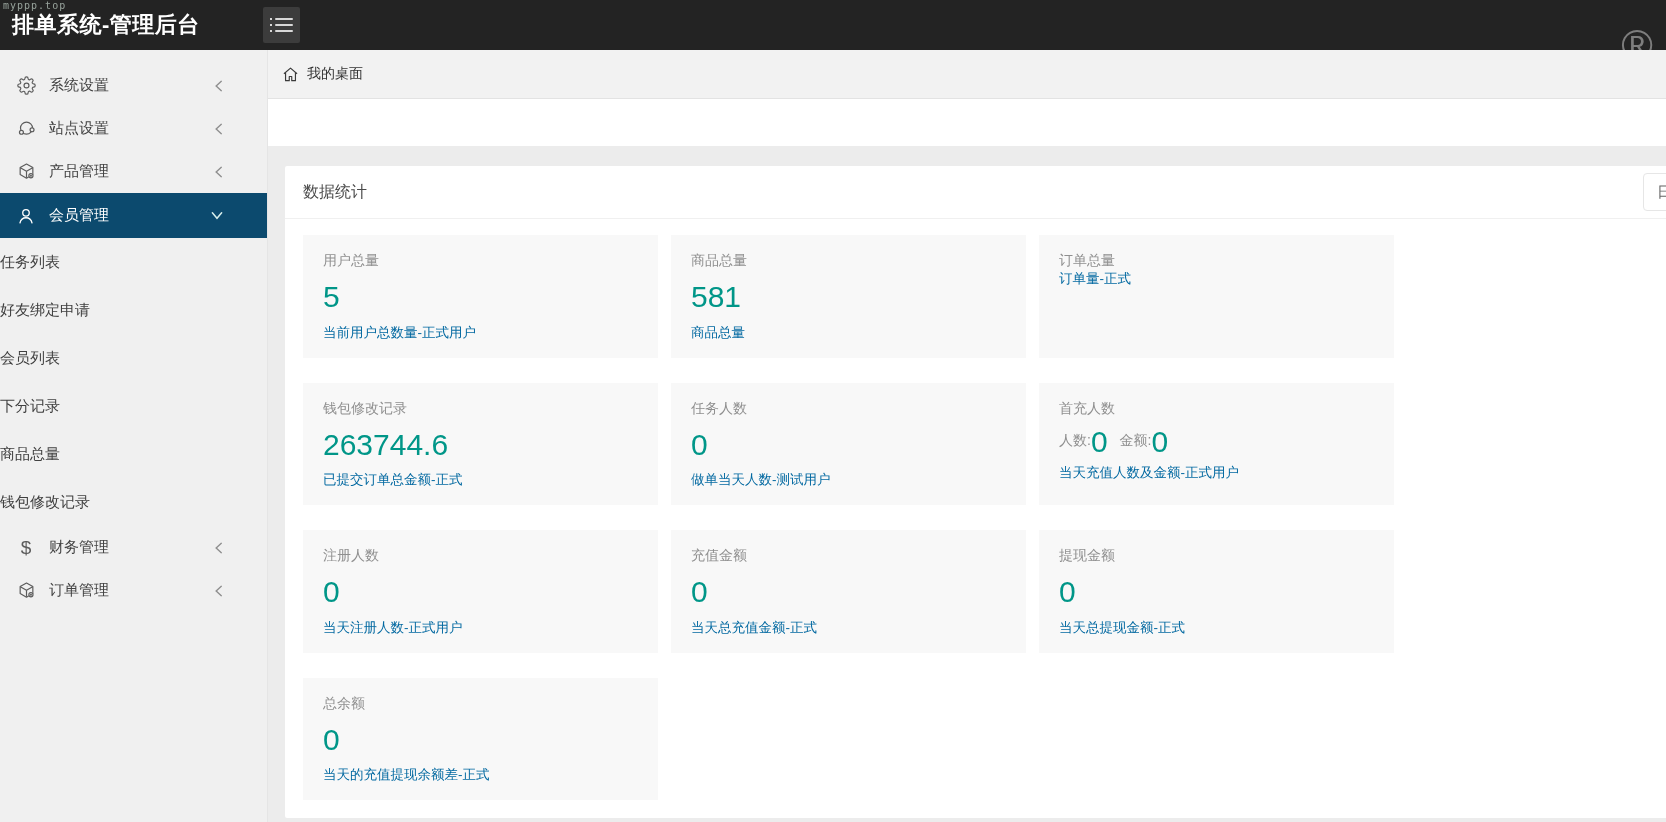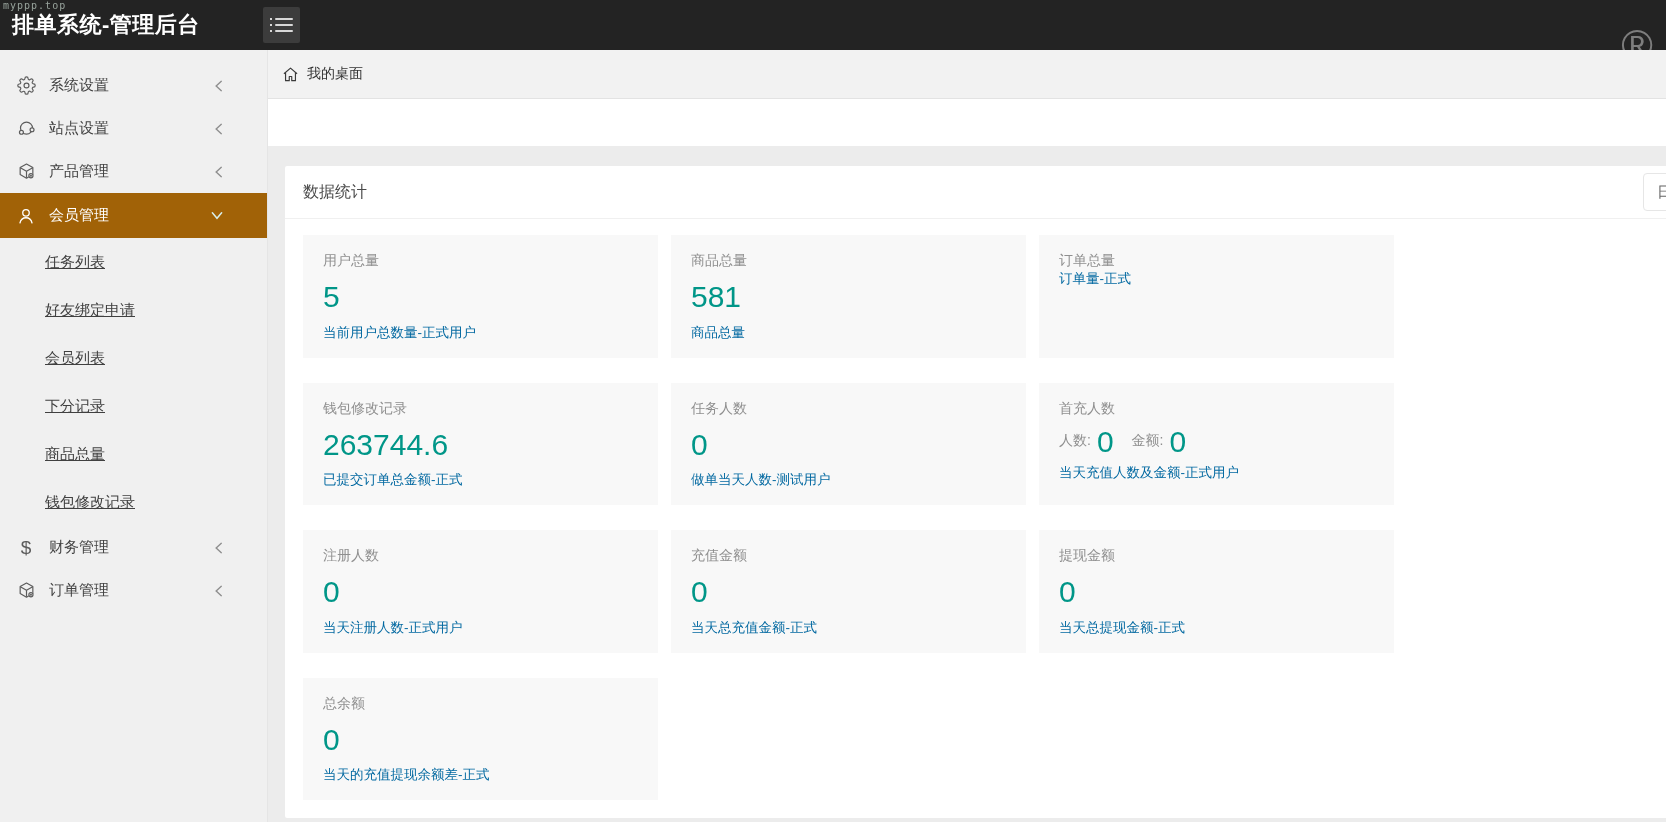--- a/index.html
+++ b/index.html
@@ -26,44 +26,44 @@
   
   .layout{display:flex;height:772px;}
   
   .sidebar{flex:none;width:268px;background:#f0f0f0;border-right:1px solid rgba(0,0,0,.045);
     padding-top:14px;}
   .nav-item{height:43px;display:flex;align-items:center;padding:0 42px 0 16px;
     font-size:15px;color:#424242;cursor:pointer;}
   .nav-item .ic{width:20px;height:20px;flex:none;display:flex;align-items:center;justify-content:center;color:#5c5c5c;}
   .nav-item .lbl{margin-left:13px;flex:1;}
   .nav-item .chev{flex:none;display:flex;align-items:center;color:#8f8f8f;}
-  .nav-item.active{background:#a16207;color:#ffffff;height:45px;}
+  .nav-item.active{background:#0c4a6e;color:#ffffff;height:45px;}
   .nav-item.active .ic{color:#ffffff;}
   .nav-item.active .chev{color:#d8efec;}
-  .sub-item{height:48px;line-height:48px;padding-left:45px;font-size:15px;color:#404040;cursor:pointer;text-decoration:underline;}
+  .sub-item{height:48px;line-height:48px;font-size:15px;color:#404040;cursor:pointer;}
   .dollar-glyph{font-size:19px;color:inherit;}
   
   .main{flex:1;min-width:0;display:flex;flex-direction:column;}
   .breadcrumb{flex:none;height:49px;background:#f2f2f2;border-bottom:1px solid #e3e3e3;
     display:flex;align-items:center;gap:8px;padding-left:14px;font-size:14px;color:#333;}
   .tabstrip{flex:none;height:47px;background:#ffffff;}
   .content{flex:1;position:relative;overflow:hidden;}
   
   .panel{margin:20px 0 0 17px;width:1480px;background:#ffffff;border-radius:2px;}
   .panel-header{position:relative;height:53px;border-bottom:1px solid #f0f0f0;
     display:flex;align-items:center;padding-left:18px;font-size:16px;color:#4a4a4a;}
   .corner-btn{position:absolute;left:1358px;top:7px;width:110px;height:38px;background:#ffffff;
     border:1px solid #e6e6e6;border-radius:4px;font-size:15px;color:#666;
     text-align:left;padding:0 0 0 13px;cursor:pointer;font-family:inherit;}
   .cards{display:flex;flex-wrap:wrap;gap:25px 13px;padding:16px 18px 18px 18px;width:1480px;}
   .card{width:355px;background:#f8f8f8;padding:17px 20px 16px 20px;}
   .card .label{font-size:14px;color:#8f8f8f;}
   .card .value{font-size:30px;line-height:1.15;color:#009688;margin:10px 0 9px 0;}
   .card .caption{font-size:13.5px;color:#0369a1;}
-  .pair-row{display:flex;align-items:center;gap:6px;margin:8px 0 7px 0;}
+  .pair-row{display:flex;align-items:center;margin:8px 0 7px 0;}
   .pair-k{font-size:14px;color:#8f8f8f;}
   .pair-v{font-size:30px;line-height:1.05;color:#009688;margin-right:12px;}
   svg{display:block;}
 </style>
 </head>
 <body>
 
 <div class="watermark">myppp.top</div>
 
 <header class="app-header">

